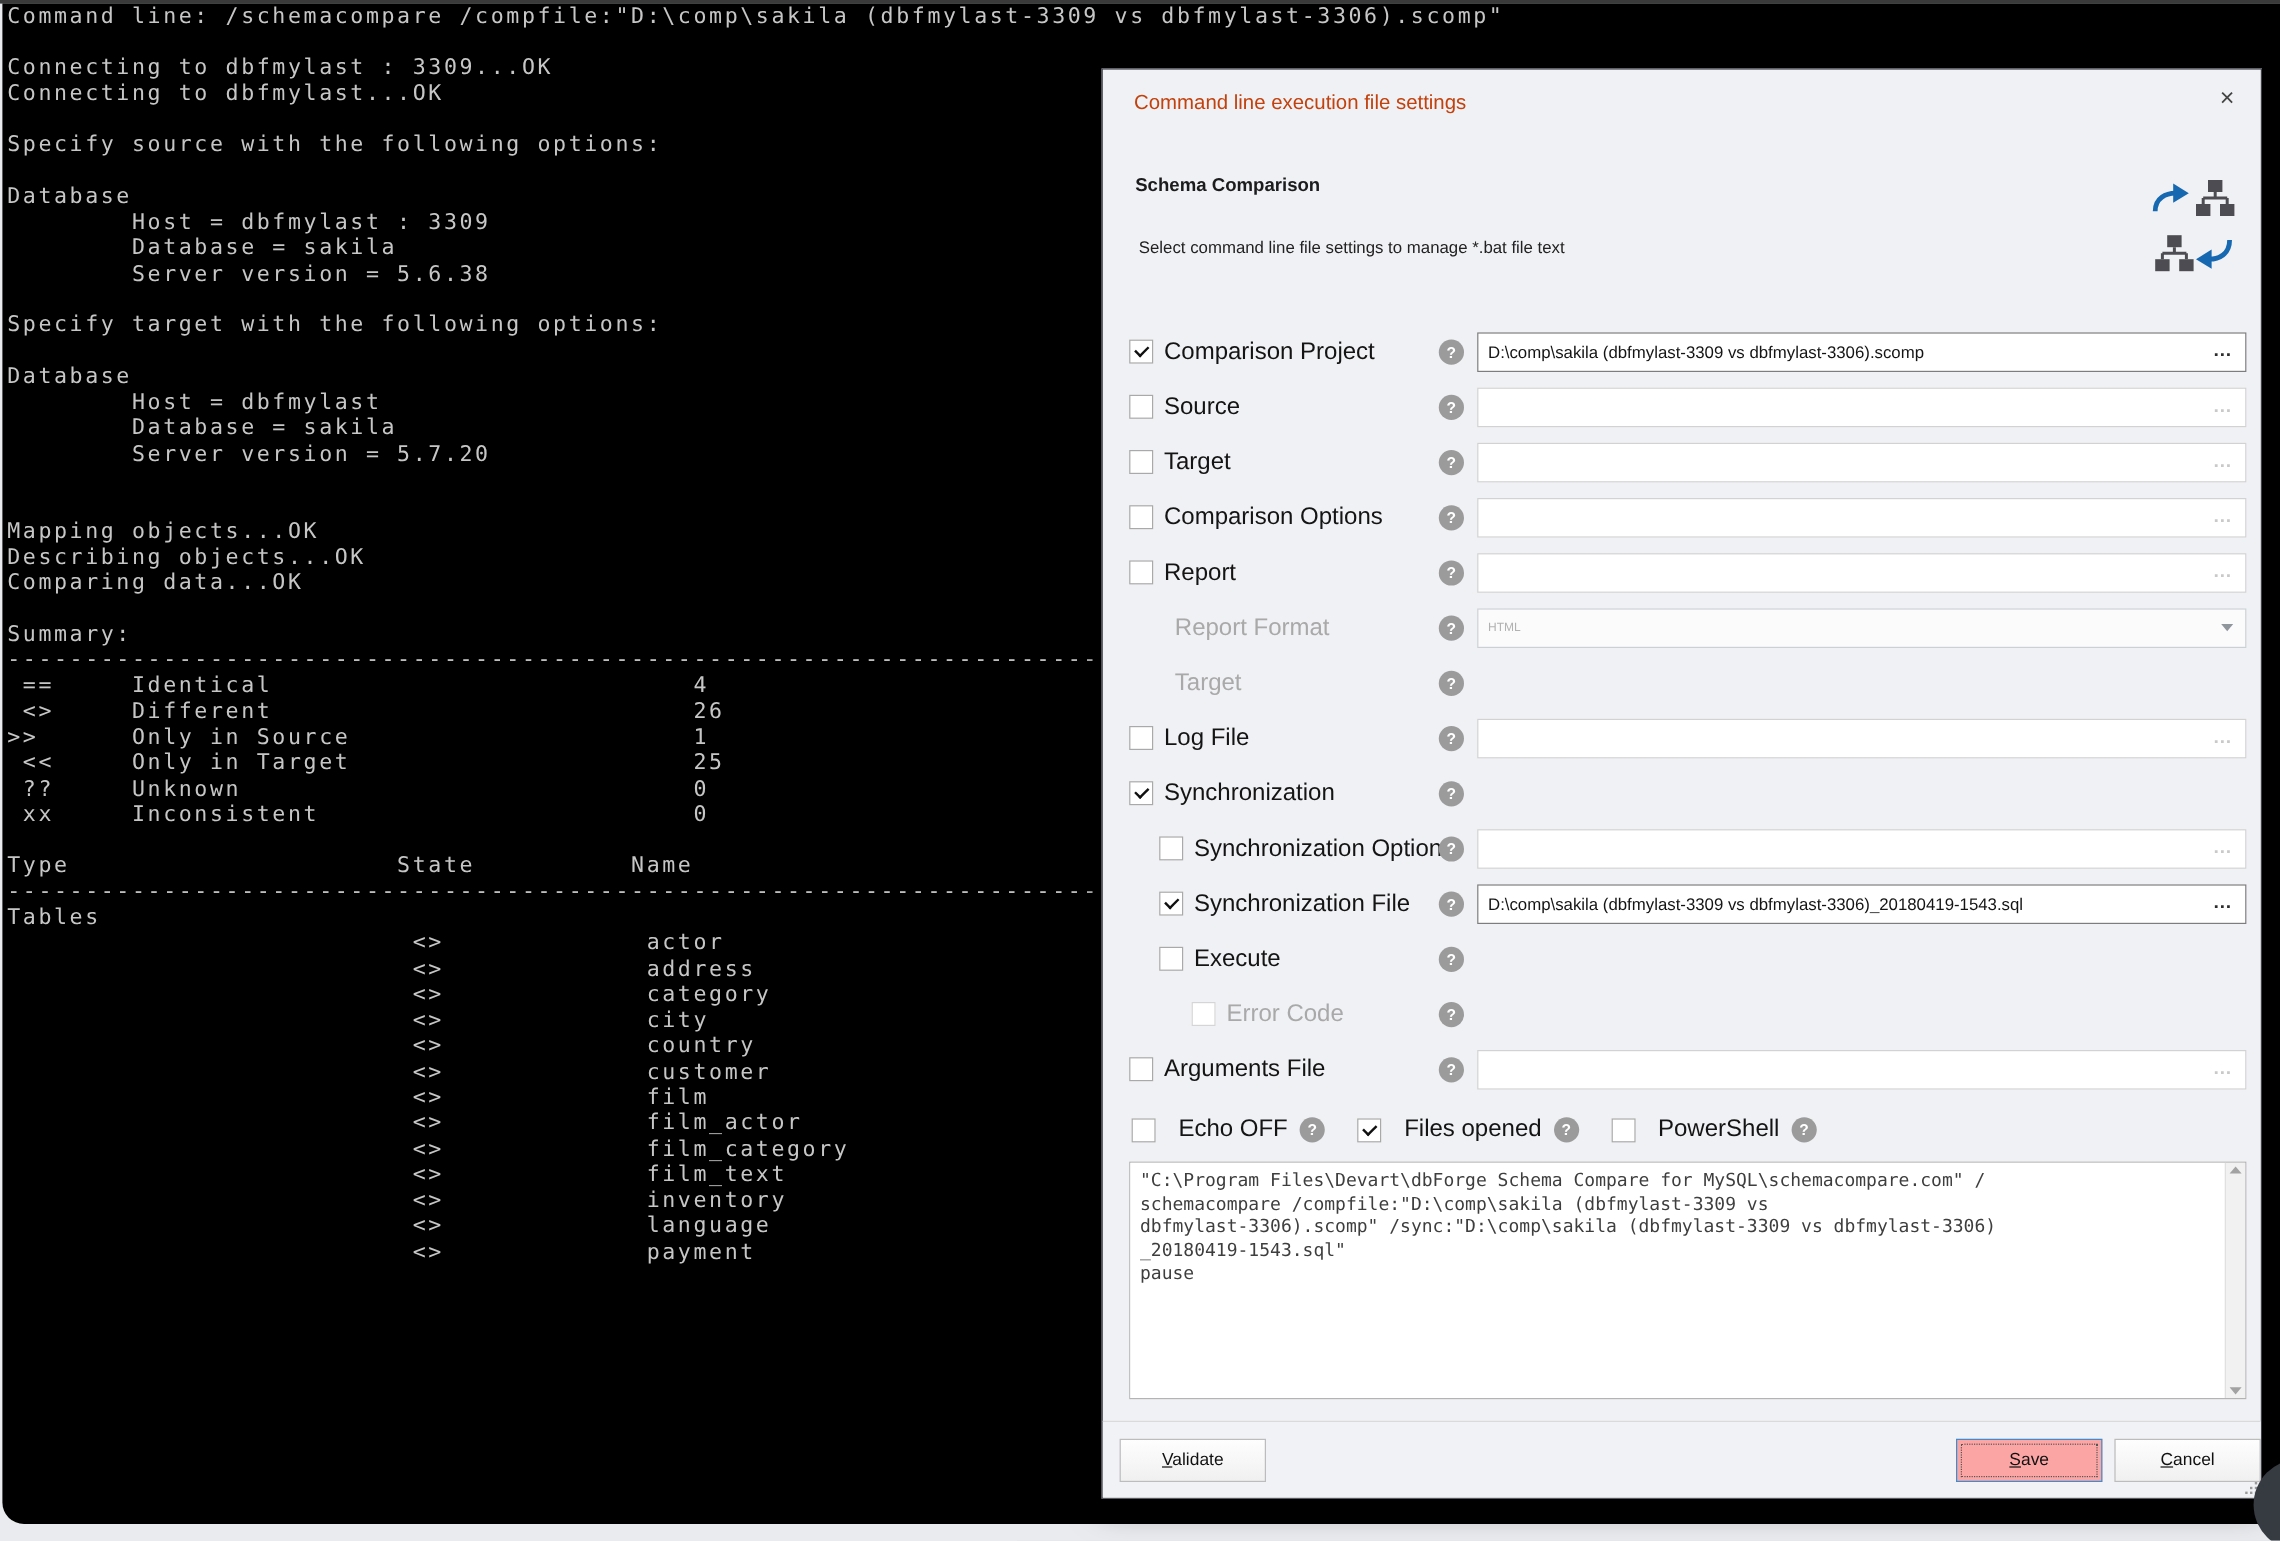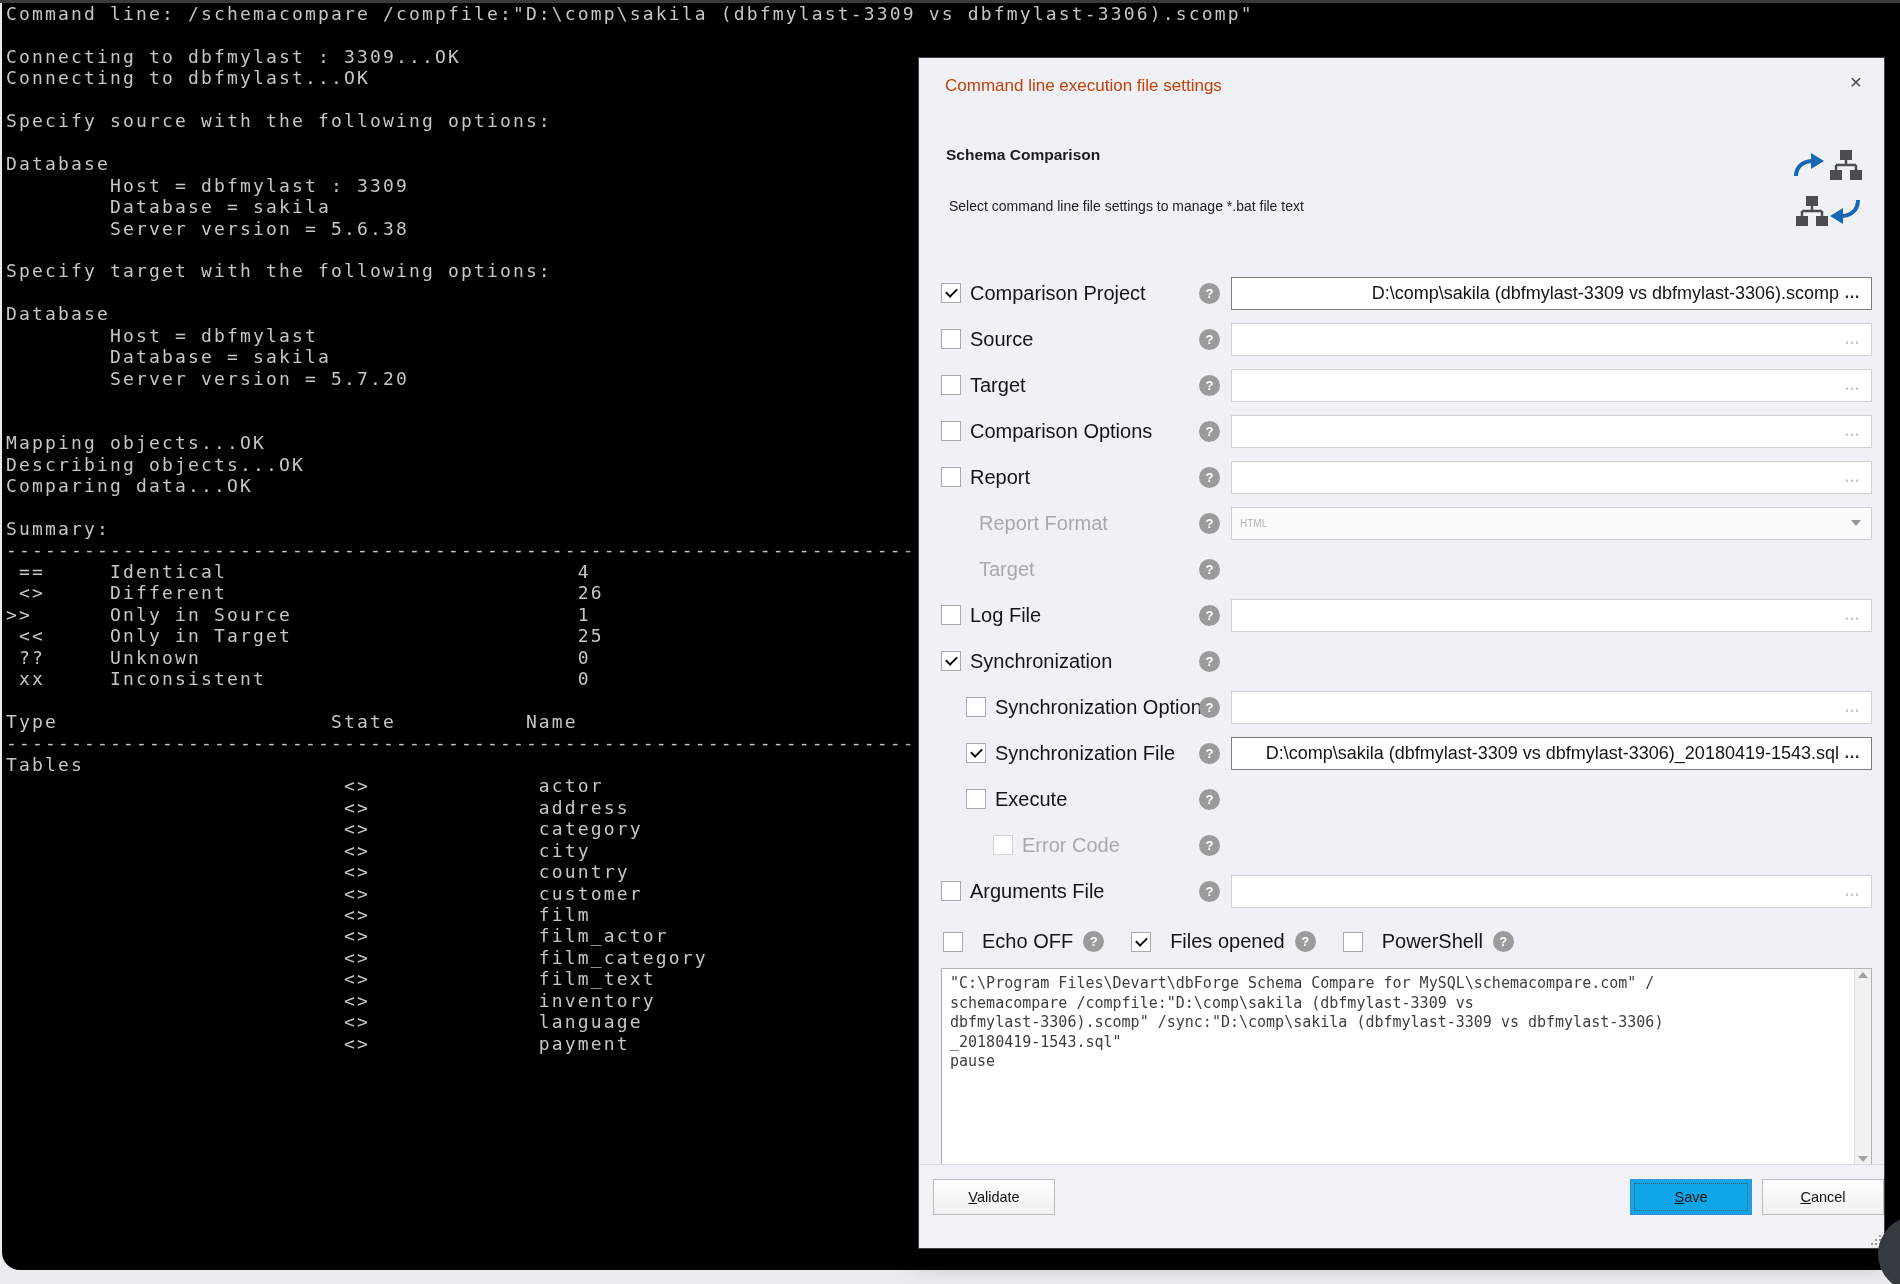--- a/index.html
+++ b/index.html
@@ -38,21 +38,21 @@
   .flabel { margin-left:9px; font-size:20px; color:#141414; white-space:nowrap;text-align:right; }
   .flabel.dis { color:#a9a9a9; }
   .help { width:21px; height:21px; flex:none; border-radius:50%; background:#9b9b9b; color:#fff;
           font-size:13px; font-weight:bold; display:flex; align-items:center; justify-content:center;
           margin-right:11px; }
   .fieldcol { flex:1; }
   .fieldbox { display:flex; align-items:center; height:33px; background:#fff; border:1px solid #d2d2d2;
               padding:0 5px 0 8px; }
   .fieldbox.on { border-color:#7d7d7d; }
   .fieldbox input { flex:1; min-width:0; border:none; outline:none; background:transparent; padding:0;
-                    font-family:"Liberation Sans", sans-serif; font-size:18px; color:#141414;text-align:right; }
+                    font-family:"Liberation Sans", sans-serif; font-size:14px; color:#141414; }
   .browse { flex:none; font-size:16px; font-weight:bold; color:#c9c9c9; padding:0 5px; letter-spacing:1px; }
   .fieldbox.on .browse { color:#2d2d2d; }
   .selbox { display:flex; align-items:center; justify-content:space-between; height:33px;
             background:#fbfbfc; border:1px solid #ccd0d5; padding:0 8px; }
   .selval { font-size:10px; color:#b2b2b2; }
   .selarrow { width:0; height:0; border-left:5px solid transparent; border-right:5px solid transparent;
               border-top:6px solid #8f969c; margin-right:2px; }
 
   .flags { position:absolute; left:24px; top:872px; display:flex; align-items:center; }
   .flag { display:flex; align-items:center; margin-right:27px; }
@@ -64,28 +64,28 @@
   .batwrap textarea { flex:1; border:none; outline:none; resize:none; background:#fff; overflow:hidden;
                       font-family:"DejaVu Sans Mono", monospace; font-size:15px; line-height:19.5px;
                       color:#3e3e3e; padding:5px 8px; white-space:pre-wrap; }
   .vscroll { width:17px; flex:none; background:#f1f1f1; border-left:1px solid #e0e0e0;
              display:flex; flex-direction:column; justify-content:space-between; align-items:center; padding:3px 0; }
   .sarrow-up { width:0; height:0; border-left:5px solid transparent; border-right:5px solid transparent;
                border-bottom:6px solid #a2a2a2; }
   .sarrow-down { width:0; height:0; border-left:5px solid transparent; border-right:5px solid transparent;
                  border-top:6px solid #a2a2a2; }
 
-  .btnbar { position:absolute; left:0; right:0; bottom:0; height:84px; background:#f1f2f5;
+  .btnbar { position:absolute; left:0; right:0; bottom:0; height:64px; background:#f1f2f5;
             border-top:1px solid #dadada; }
   .btn { position:absolute; top:14px; width:122px; height:36px; background:linear-gradient(#fefefe,#f0f0f0);
          border:1px solid #bcbcbc; font-family:"Liberation Sans", sans-serif; font-size:14.5px; color:#111; }
   .btn::first-letter { text-decoration:underline; }
   .btn-validate { left:14px; }
   .btn-save { left:711px; border:1px solid #3d8ed0; outline:1px dotted #555; outline-offset:-5px;
-              background:#0ea5e9; }
+              background:#fca5a5; }
   .btn-cancel { left:843px; }
   .grip { position:absolute; right:3px; bottom:3px; width:2px; height:2px; background:#9a9a9a;
           box-shadow:-4px 0 0 #9a9a9a, 0 -4px 0 #9a9a9a, -8px 0 0 #9a9a9a, 0 -8px 0 #9a9a9a, -4px -4px 0 #9a9a9a; }
 
   .cursor-dot { position:absolute; left:1878px; top:1216px; width:76px; height:76px; border-radius:50%;
                 background:#363b42; z-index:50; }
 </style>
 </head>
 <body>
 

